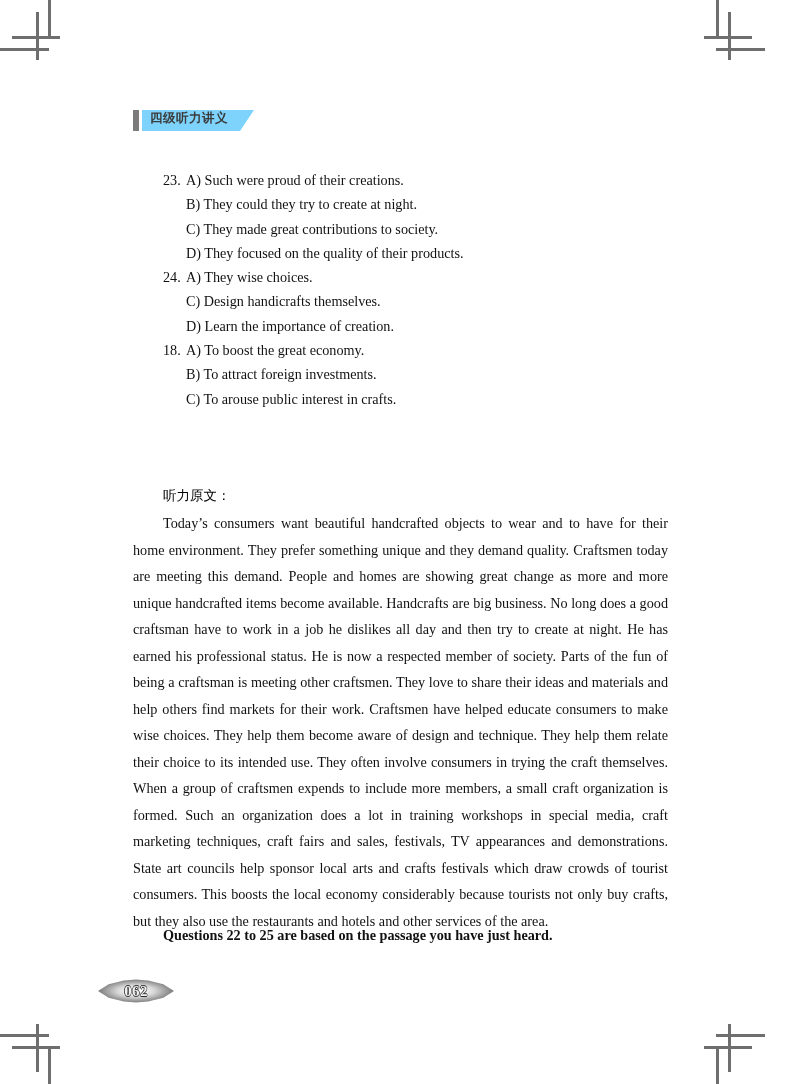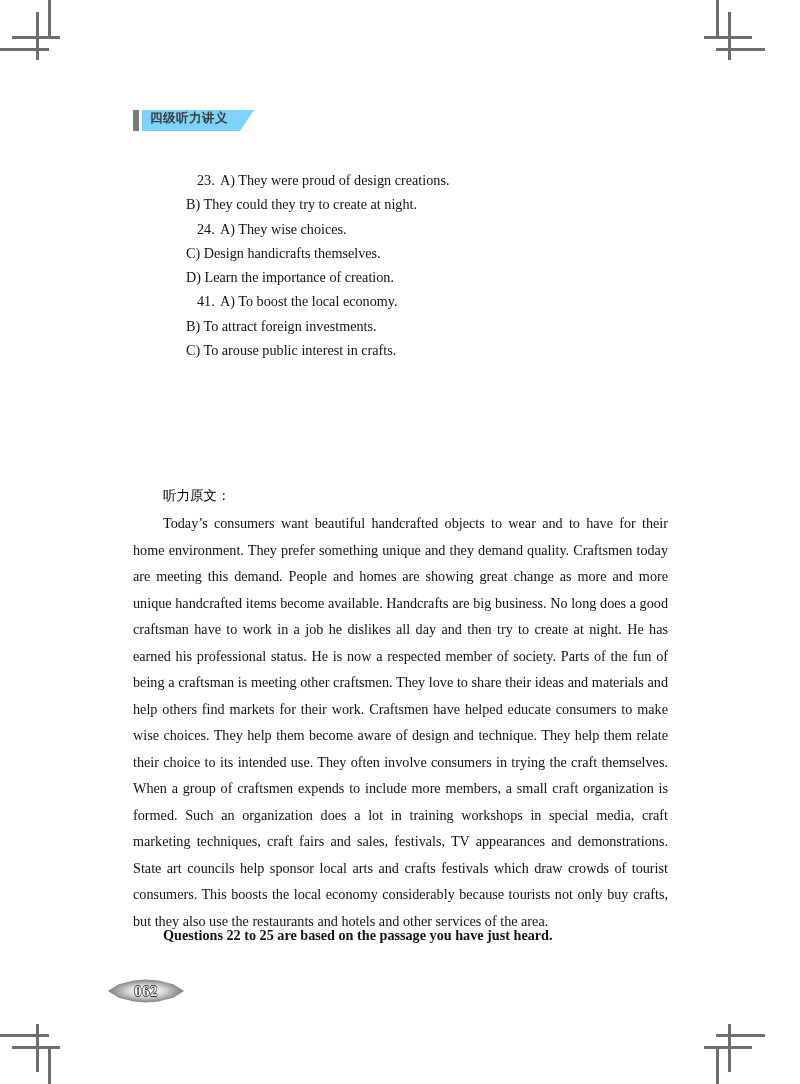--- a/index.html
+++ b/index.html
@@ -78,21 +78,20 @@
   }
   .q-group { margin-bottom: 0; }
   .q-line {
     font-size: 14.2px;
     line-height: 24.3px;
     white-space: nowrap;
   }
   .q-line .q-num {
     display: inline-block;
     width: 23px;
-    margin-left: 34px;
   }
   .q-line.opt {
     padding-left: 23px;
   }
   .opt-letter { }
 
   
   .script-label {
     position: absolute;
     left: 163px;
@@ -120,21 +119,21 @@
     top: 927px;
     width: 520px;
     font-size: 14.2px;
     font-weight: bold;
     white-space: nowrap;
   }
 
   
   .folio {
     position: absolute;
-    left: 108px;
+    left: 98px;
     top: 972px;
     width: 76px;
     height: 38px;
     font-family: Liberation Serif, serif;
   }
   .folio-lens {
     position: absolute;
     left: 0;
     top: 7px;
     width: 76px;
@@ -194,30 +193,32 @@
 
 <div class="header">
   <div class="header-bar"></div>
   <div class="header-plate">
     <span class="header-title">四级听力讲义</span>
   </div>
 </div>
 
 <div class="questions" id="questions-root">
     <div class="q-group">
-      <div class="q-line"><span class="q-num">23.</span><span class="opt-letter">A)</span><span> </span><span>They were proud of design creations.</span></div>
+      <div class="q-line"><span class="q-num">23.</span><span class="opt-letter">A)</span><span> </span><span>Such were proud of their creations.</span></div>
       <div class="q-line opt"><span class="opt-letter">B)</span><span> </span><span>They could they try to create at night.</span></div>
+      <div class="q-line opt"><span class="opt-letter">C)</span><span> </span><span>They made great contributions to society.</span></div>
+      <div class="q-line opt"><span class="opt-letter">D)</span><span> </span><span>They focused on the quality of their products.</span></div>
     </div>
     <div class="q-group">
       <div class="q-line"><span class="q-num">24.</span><span class="opt-letter">A)</span><span> </span><span>They wise choices.</span></div>
       <div class="q-line opt"><span class="opt-letter">C)</span><span> </span><span>Design handicrafts themselves.</span></div>
       <div class="q-line opt"><span class="opt-letter">D)</span><span> </span><span>Learn the importance of creation.</span></div>
     </div>
     <div class="q-group">
-      <div class="q-line"><span class="q-num">41.</span><span class="opt-letter">A)</span><span> </span><span>To boost the local economy.</span></div>
+      <div class="q-line"><span class="q-num">18.</span><span class="opt-letter">A)</span><span> </span><span>To boost the great economy.</span></div>
       <div class="q-line opt"><span class="opt-letter">B)</span><span> </span><span>To attract foreign investments.</span></div>
       <div class="q-line opt"><span class="opt-letter">C)</span><span> </span><span>To arouse public interest in crafts.</span></div>
     </div>
   </div>
 
 <div class="script-label">听力原文：</div>
 <div class="passage">Today’s consumers want beautiful handcrafted objects to wear and to have for their home environment. They prefer something unique and they demand quality. Craftsmen today are meeting this demand. People and homes are showing great change as more and more unique handcrafted items become available. Handcrafts are big business. No long does a good craftsman have to work in a job he dislikes all day and then try to create at night. He has earned his professional status. He is now a respected member of society. Parts of the fun of being a craftsman is meeting other craftsmen. They love to share their ideas and materials and help others find markets for their work. Craftsmen have helped educate consumers to make wise choices. They help them become aware of design and technique. They help them relate their choice to its intended use. They often involve consumers in trying the craft themselves. When a group of craftsmen expends to include more members, a small craft organization is formed. Such an organization does a lot in training workshops in special media, craft marketing techniques, craft fairs and sales, festivals, TV appearances and demonstrations. State art councils help sponsor local arts and crafts festivals which draw crowds of tourist consumers. This boosts the local economy considerably because tourists not only buy crafts, but they also use the restaurants and hotels and other services of the area.</div>
 
 <div class="questions-note">Questions 22 to 25 are based on the passage you have just heard.</div>
 

